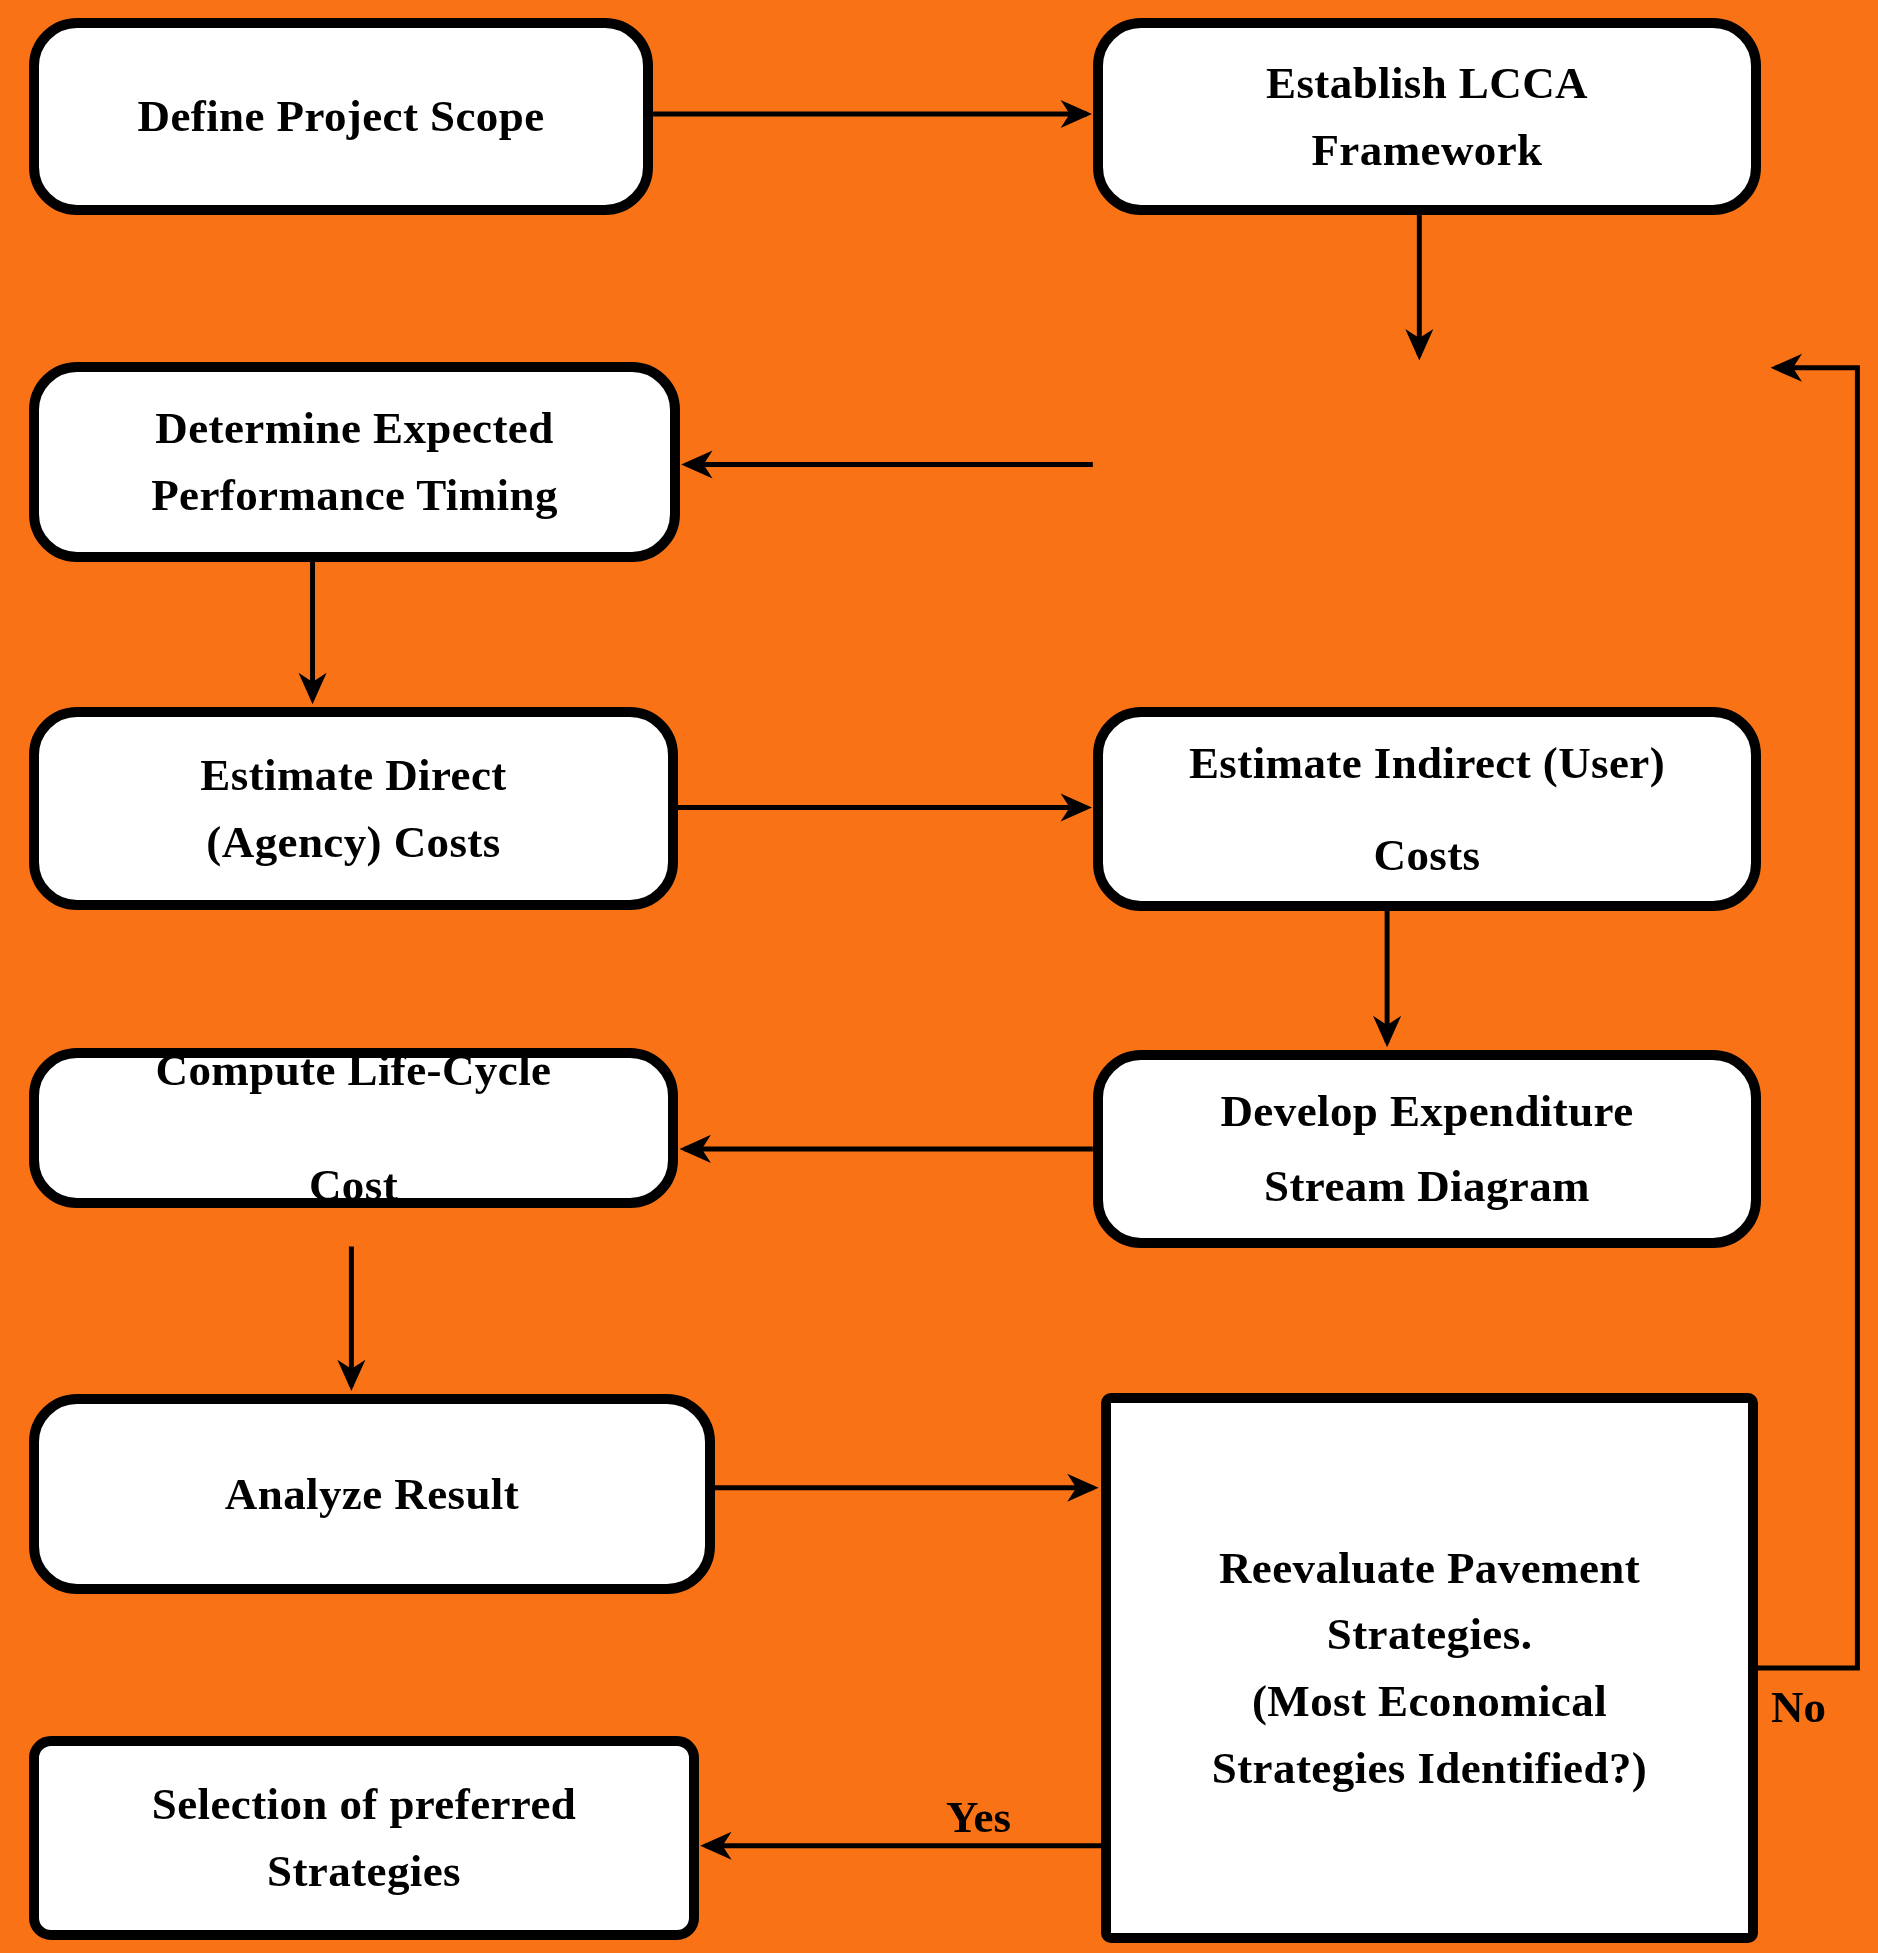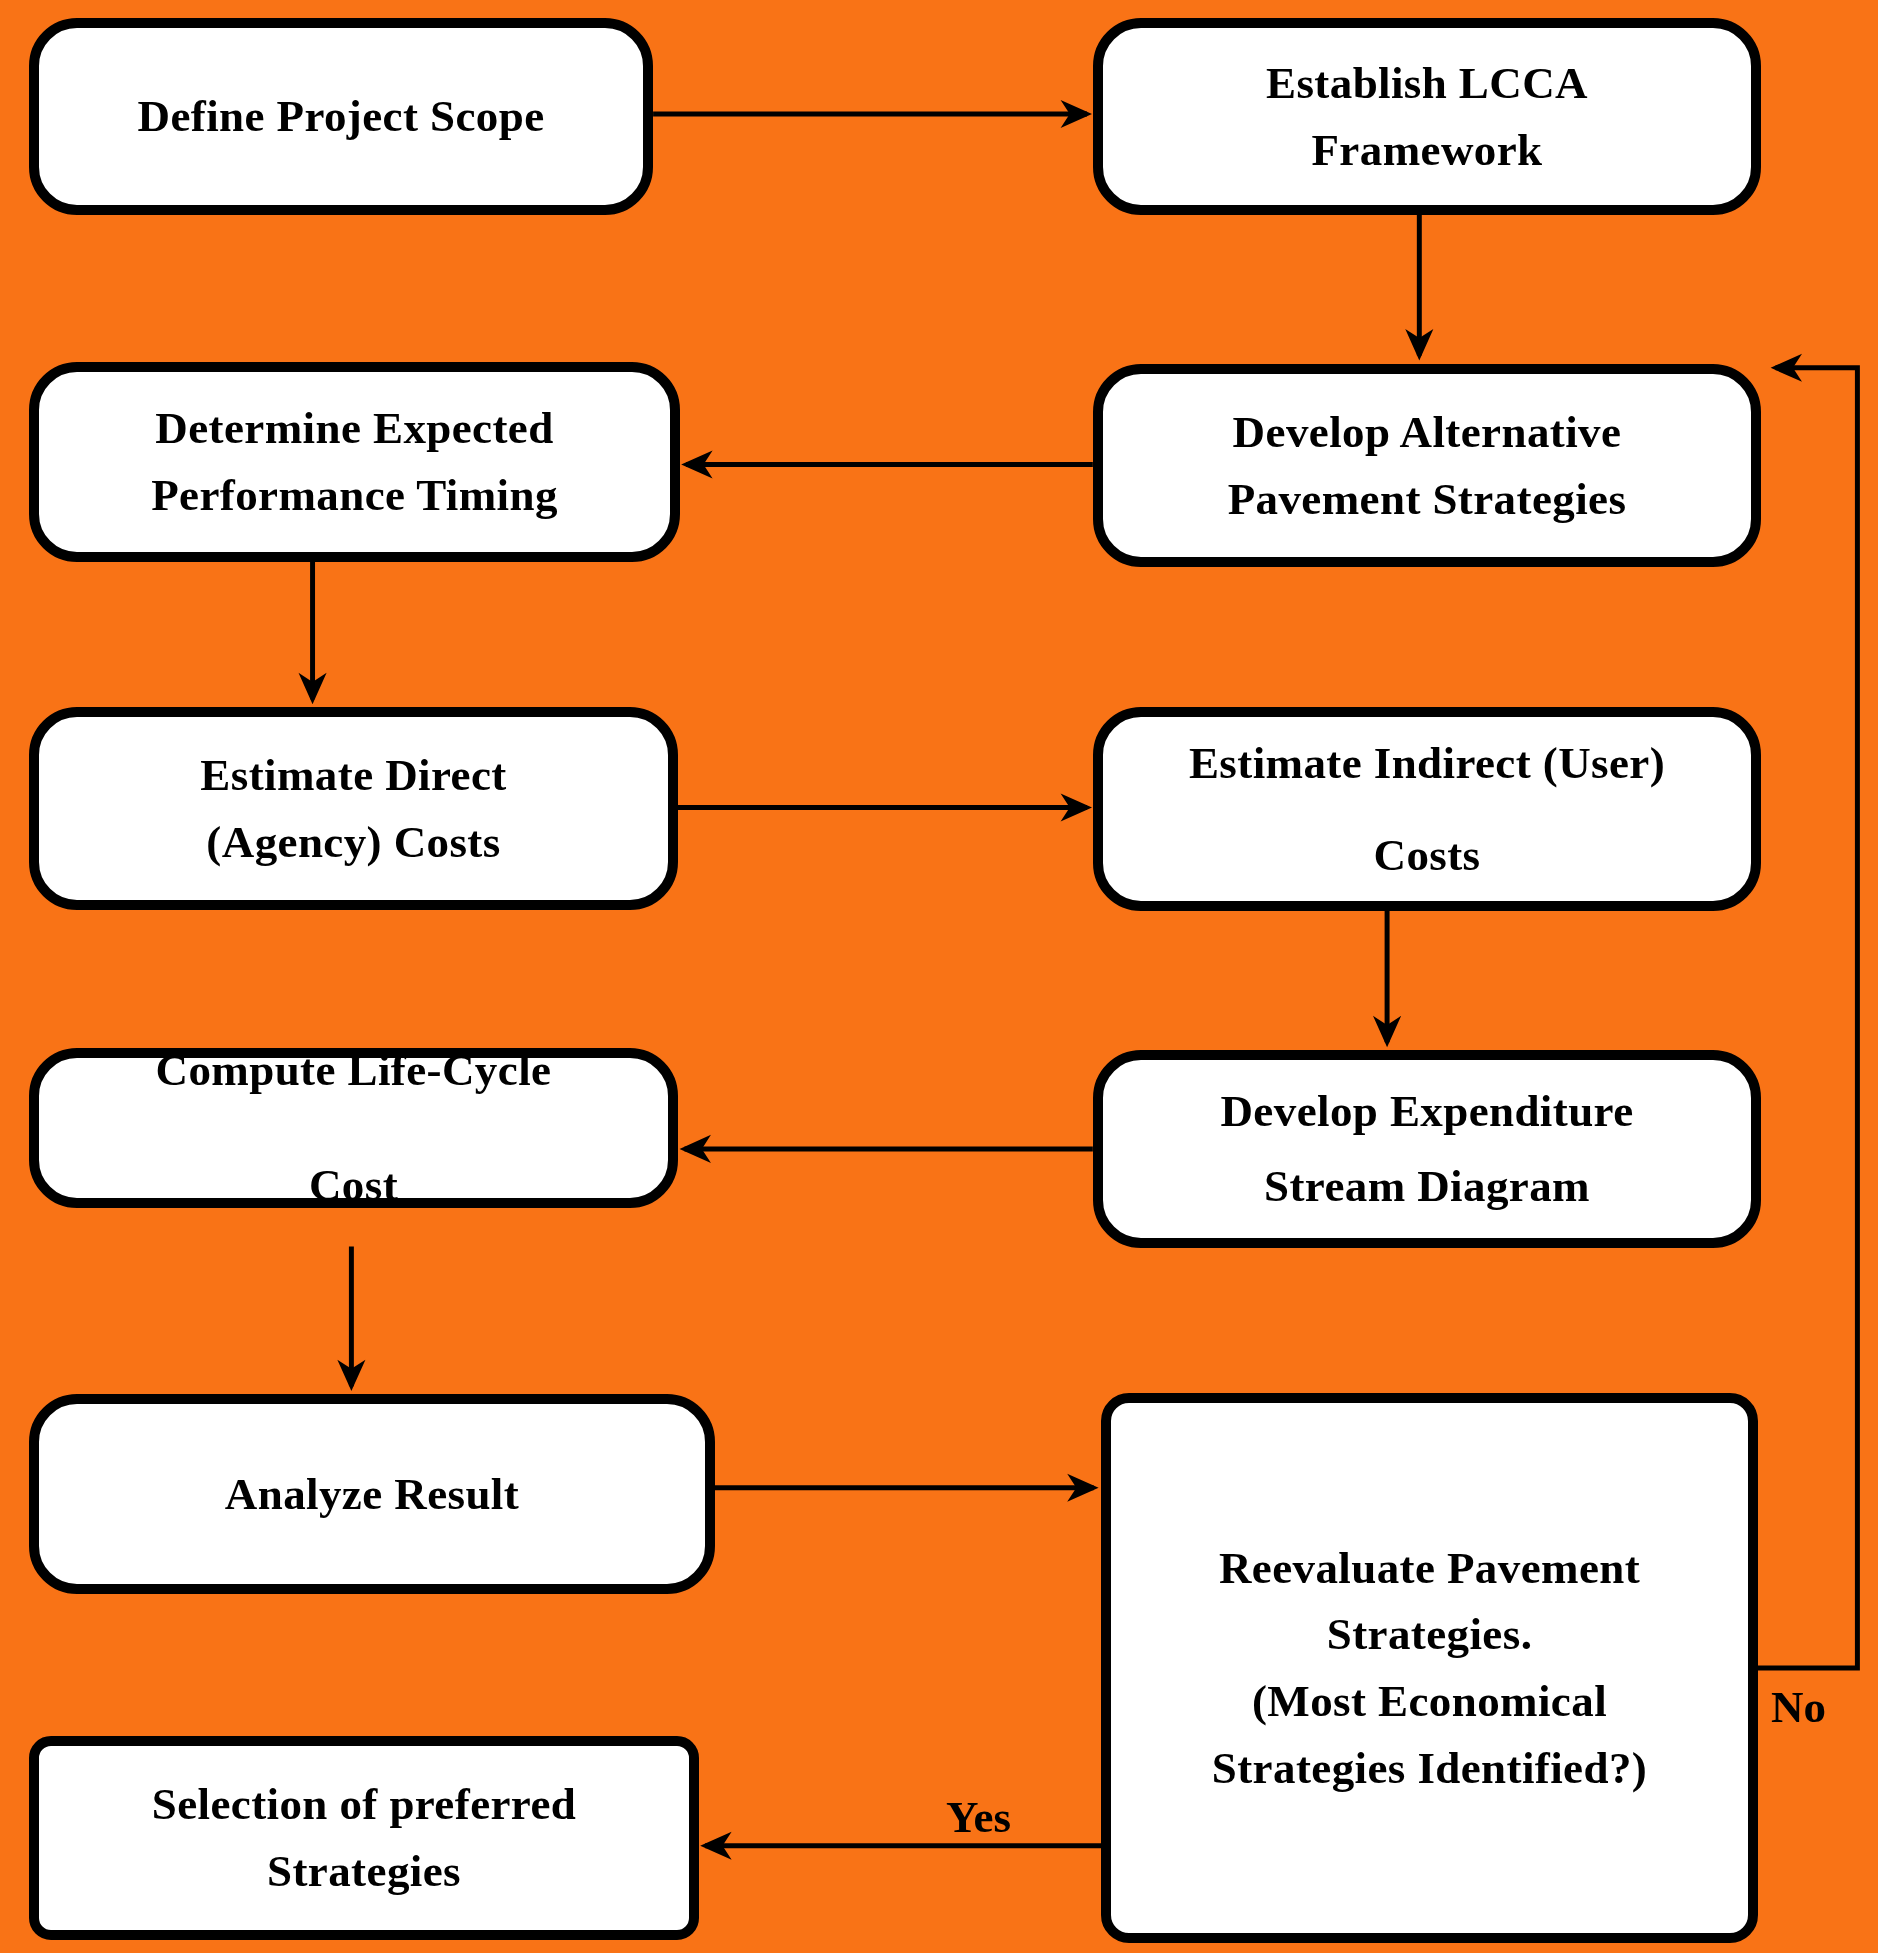--- a/index.html
+++ b/index.html
@@ -38,21 +38,21 @@
     font-weight: bold;
     font-size: 45px;
     line-height: 1.48;
     letter-spacing: 0.4px;
   }
   .node .ln {
     display: block;
     white-space: nowrap;
   }
   .node.big {
-    border-radius: 28px;
+    border-radius: 10px;
   }
   .edge-label {
     position: absolute;
     font-weight: bold;
     font-size: 45px;
     line-height: 1;
     white-space: nowrap;
   }
 </style>
 </head>
@@ -87,24 +87,20 @@
   <div class="node" style="left:1093px; top:18px; width:668px; height:197px;">
     <span class="ln">Establish LCCA</span>
     <span class="ln">Framework</span>
   </div>
 
   <div class="node" style="left:29px; top:362px; width:651px; height:200px;">
     <span class="ln">Determine Expected</span>
     <span class="ln">Performance Timing</span>
   </div>
 
-  <div class="node" style="left:1093px; top:364px; width:668px; height:203px;">
-    <span class="ln">Develop Alternative</span>
-    <span class="ln">Pavement Strategies</span>
-  </div>
 
   <div class="node" style="left:29px; top:707px; width:649px; height:203px;">
     <span class="ln">Estimate Direct</span>
     <span class="ln">(Agency) Costs</span>
   </div>
 
   <div class="node" style="left:1093px; top:707px; width:668px; height:204px;gap:25px;">
     <span class="ln">Estimate Indirect (User)</span>
     <span class="ln">Costs</span>
   </div>

